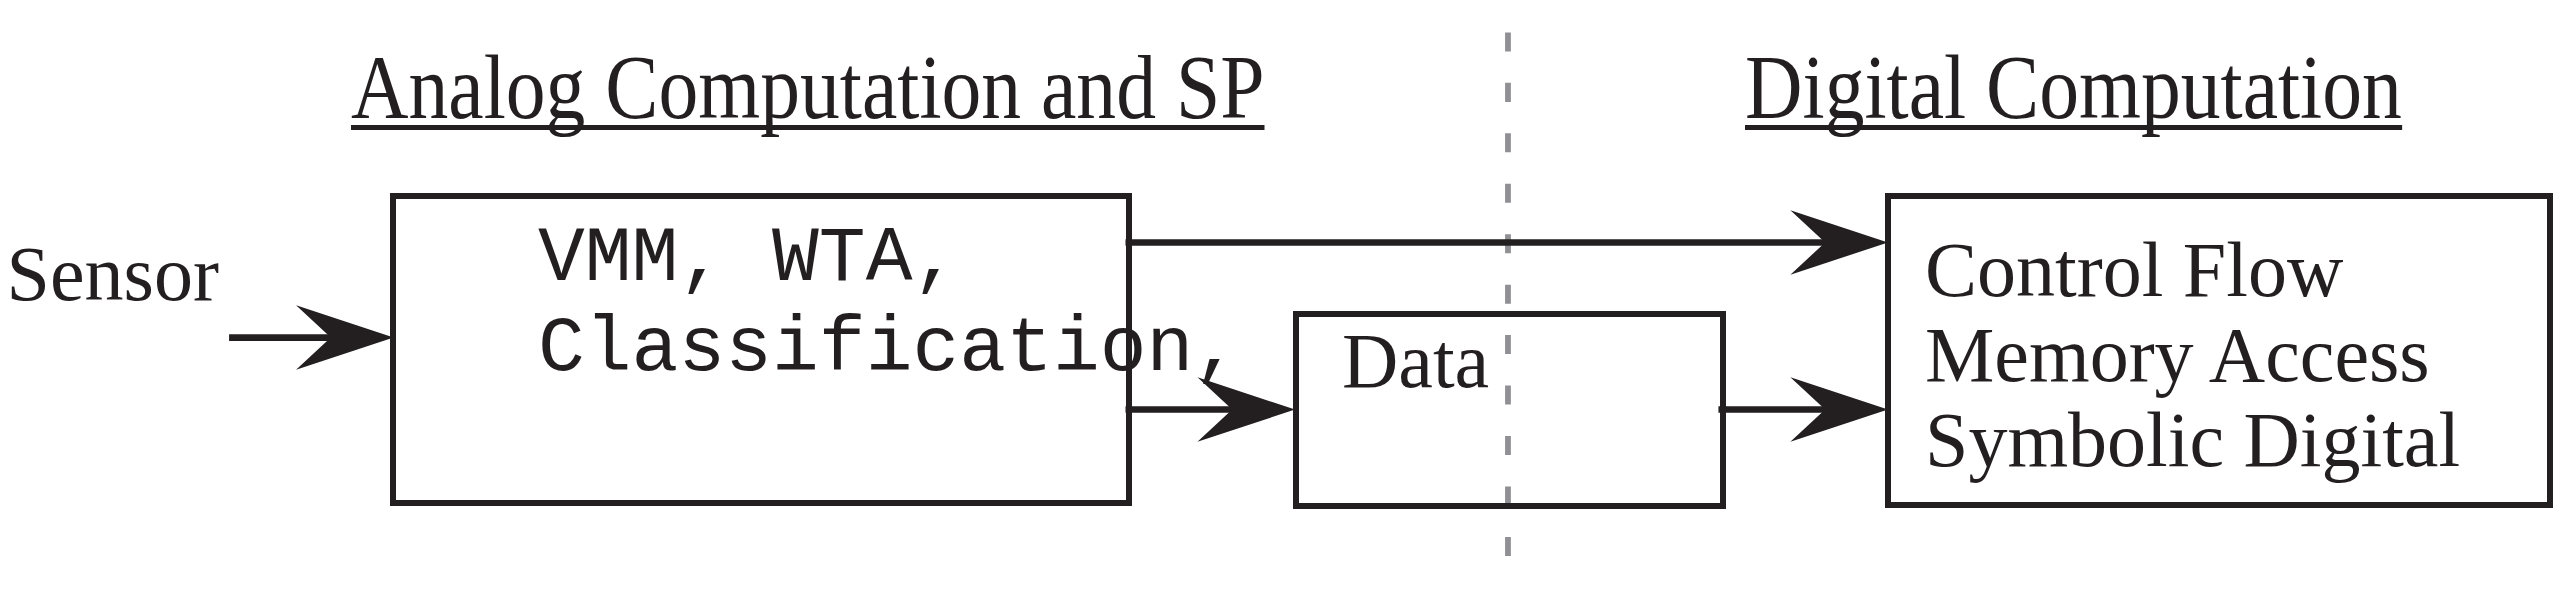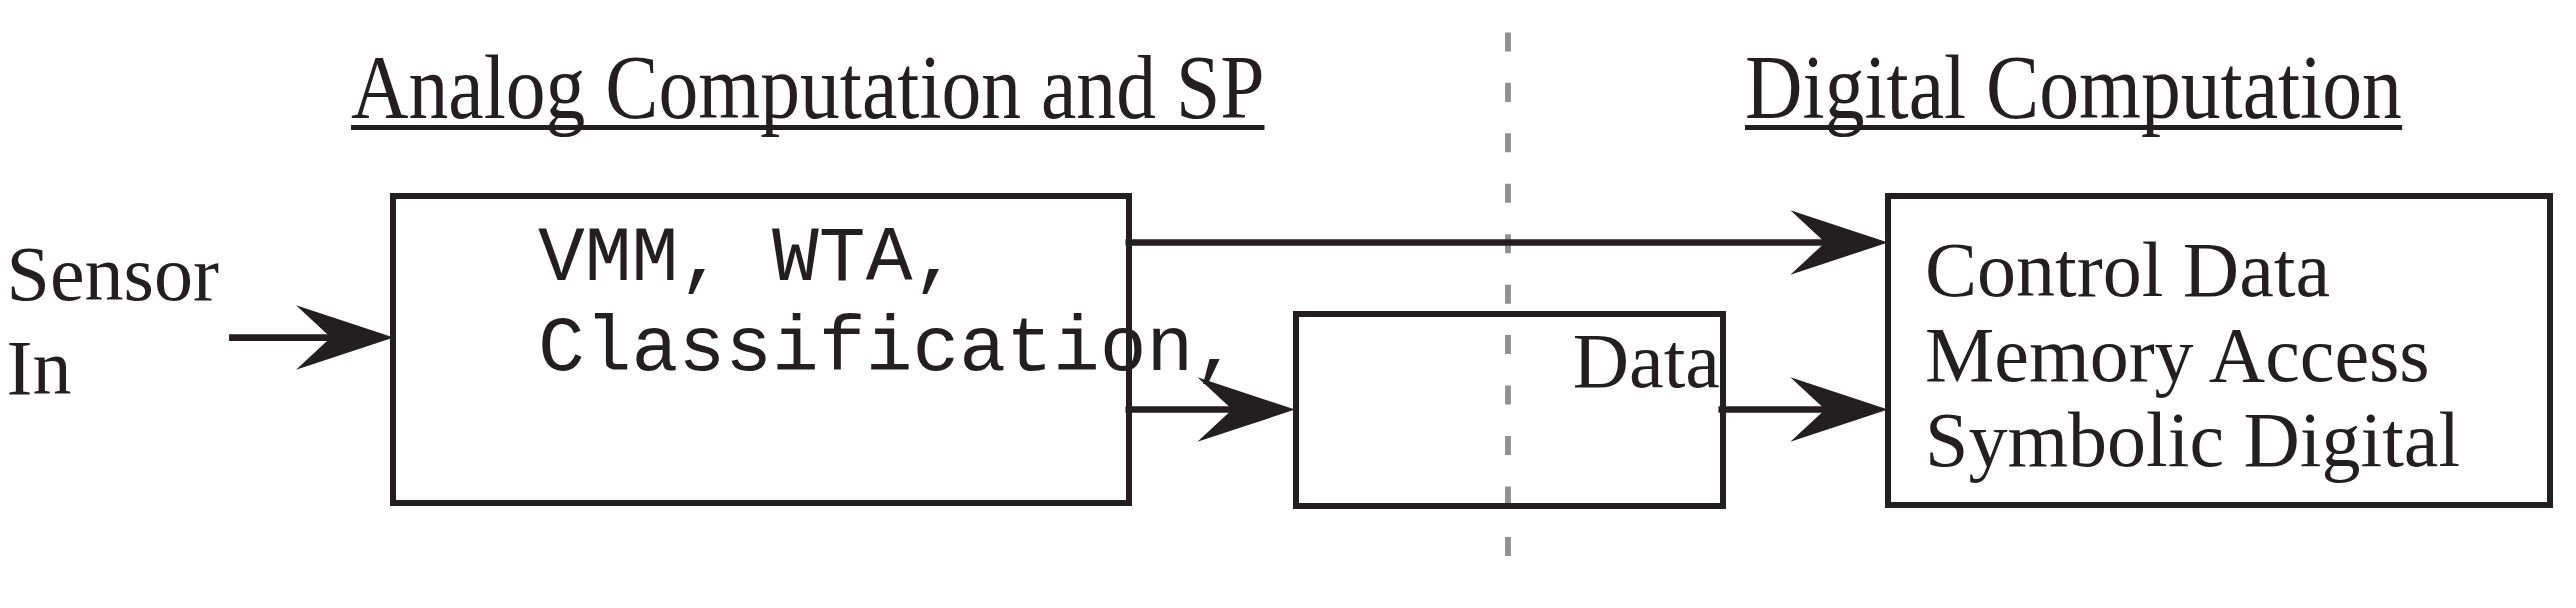--- a/index.html
+++ b/index.html
@@ -36,21 +36,21 @@
     position:absolute;left:6.6px;top:227px;width:236px;
     font-size:78px;line-height:94px;white-space:nowrap;
   }
   .box{
     position:absolute;box-sizing:border-box;
     border:6.6px solid var(--ink);
     background:transparent;
     font-size:78px;white-space:nowrap;
   }
   .box-analog{left:390px;top:193px;width:742px;height:313px;padding:15px 0 0 142px;line-height:90px;font-family:Liberation Mono, monospace;}
-  .box-conversion{left:1293px;top:311px;width:433px;height:198px;padding:1.7px 0 0 43px;line-height:83px;text-align:right;}
+  .box-conversion{left:1293px;top:311px;width:433px;height:198px;padding:1.7px 0 0 43px;line-height:83px;}
   .box-digital{left:1885px;top:193px;width:668px;height:315px;padding:28px 0 0 34px;line-height:85px;}
 </style>
 </head>
 <body>
 
 <div class="canvas">
 
   <svg class="overlay" viewBox="0 0 3115 736">
 
     <line class="divider" x1="1823.5" y1="39" x2="1823.5" y2="703"></line>
@@ -79,32 +79,31 @@
   <div class="heading" style="left:351px;top:42px">
     <span class="u">Analog Computation and SP</span>
   </div>
 
   <div class="heading" style="left:1745px;top:42px">
     <span class="u">Digital Computation</span>
   </div>
 
   <div class="sensor">
     <div>Sensor</div>
-    <div>In</div>
   </div>
 
   <div class="box box-analog">
     <div>VMM, WTA,</div>
     <div>Classification,</div>
   </div>
 
   <div class="box box-conversion">
     <div>Data</div>
   </div>
 
   <div class="box box-digital">
-    <div>Control Data</div>
+    <div>Control Flow</div>
     <div>Memory Access</div>
     <div>Symbolic Digital</div>
   </div>
 
 </div>
 
 
 </body></html>

